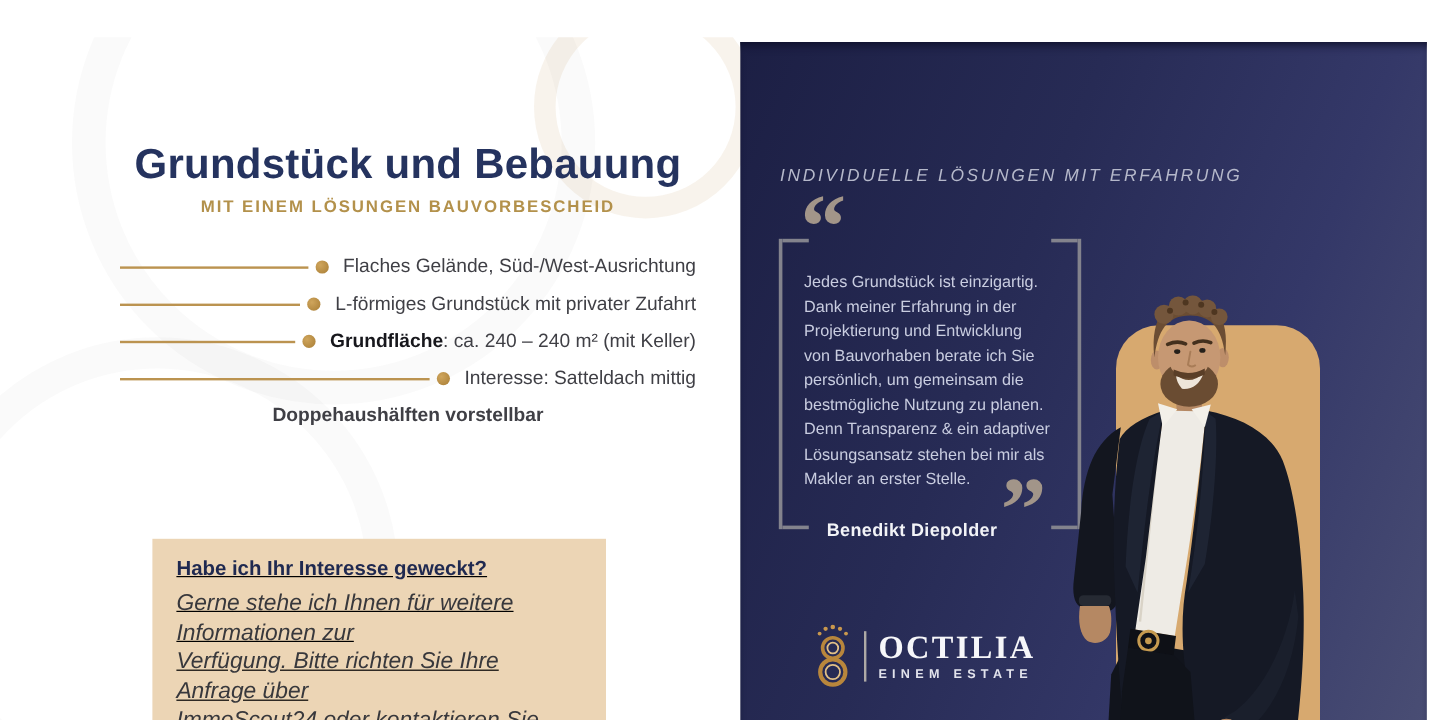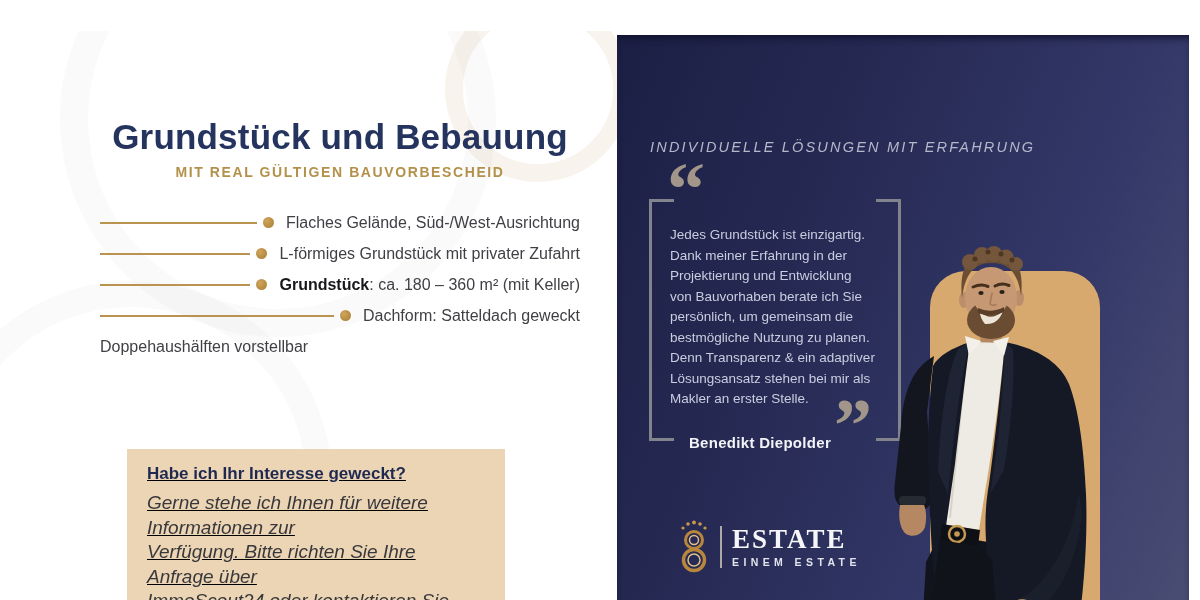--- a/index.html
+++ b/index.html
@@ -20,21 +20,21 @@
          font-size:14px;font-weight:700;color:#b3914b;letter-spacing:1.6px;white-space:nowrap;}
 
   .bullets{position:absolute;left:100px;top:176px;width:480px;z-index:2;}
   .row{display:flex;align-items:center;height:31px;}
   .lead{flex:1 1 0;min-width:16px;display:flex;align-items:center;}
   .line{flex:1;height:2px;background:#bb9350;}
   .dot{width:11px;height:11px;border-radius:50%;margin:0 12px 0 6px;flex:0 0 auto;
        background:radial-gradient(circle at 35% 35%, #cfa55c, #a87d35);}
   .txt{white-space:nowrap;font-size:16px;color:#3f3f45;}
   .txt .b{font-weight:700;color:#17171c;}
-  .row.cont{justify-content:flex-start;}
+  .row.cont{justify-content:center;font-weight:bold;}
 
   .interest-box{position:absolute;left:127px;top:418px;width:378px;height:167px;z-index:2;
        background:#ecd5b5;box-sizing:border-box;padding:15px 20px 0 20px;text-decoration:underline;}
   .ib-head{font-size:17px;font-weight:700;color:#1f2950;margin-bottom:7px;}
   .ib-body{font-size:19px;font-style:italic;color:#38383c;line-height:24.5px;}
 
   
   .panel{position:absolute;left:617px;top:4px;width:572px;height:589px;z-index:1;
        background:linear-gradient(112deg,#1c1f44 0%,#272b55 38%,#343868 68%,#4a4e74 100%);
        box-shadow:inset 0 6px 8px -4px #0d0f28;}
@@ -73,21 +73,21 @@
 <body>
 
 <div class="slide">
 
   <div class="ring ring1"></div>
   <div class="ring ring2"></div>
   <div class="ring ring3"></div>
   <div class="ring ring4"></div>
 
   <div class="title">Grundstück und Bebauung</div>
-  <div class="subtitle">MIT REAL GÜLTIGEN BAUVORBESCHEID</div>
+  <div class="subtitle">MIT EINEM LÖSUNGEN BAUVORBESCHEID</div>
 
   <div class="bullets">
     <div class="row">
       <div class="lead">
           <div class="line"></div>
         </div>
       <div class="dot"></div>
       <span class="txt"><span class="b"></span><span>Flaches Gelände, Süd-/West-Ausrichtung</span></span>
     </div>
     <div class="row">
@@ -95,28 +95,28 @@
           <div class="line"></div>
         </div>
       <div class="dot"></div>
       <span class="txt"><span class="b"></span><span>L-förmiges Grundstück mit privater Zufahrt</span></span>
     </div>
     <div class="row">
       <div class="lead">
           <div class="line"></div>
         </div>
       <div class="dot"></div>
-      <span class="txt"><span class="b">Grundstück</span><span>: ca. 180 – 360 m² (mit Keller)</span></span>
-    </div>
-    <div class="row">
-      <div class="lead">
-          <div class="line"></div>
-        </div>
-      <div class="dot"></div>
-      <span class="txt"><span class="b"></span><span>Dachform: Satteldach geweckt</span></span>
+      <span class="txt"><span class="b">Grundfläche</span><span>: ca. 240 – 240 m² (mit Keller)</span></span>
+    </div>
+    <div class="row">
+      <div class="lead">
+          <div class="line"></div>
+        </div>
+      <div class="dot"></div>
+      <span class="txt"><span class="b"></span><span>Interesse: Satteldach mittig</span></span>
     </div>
     <div class="row cont">
 
       <span class="txt"><span>Doppehaushälften vorstellbar</span></span>
     </div>
   </div>
 
   <div class="interest-box">
     <div class="ib-head">Habe ich Ihr Interesse geweckt?</div>
     <div class="ib-body">Gerne stehe ich Ihnen für weitere Informationen zur<br>Verfügung. Bitte richten Sie Ihre Anfrage über<br>ImmoScout24 oder kontaktieren Sie mich telefonisch. Ich<br>begleite Sie jederzeit professionell und verlässlich auf<br>dem Weg zu Ihrem Eigentum.</div>
@@ -138,21 +138,21 @@
         <circle cx="18" cy="3.5" r="1.9" fill="#c9984d"></circle>
         <circle cx="24" cy="5" r="1.8" fill="#c9984d"></circle>
         <circle cx="29" cy="9" r="1.6" fill="#c9984d"></circle>
         <circle cx="18" cy="21" r="8.5" fill="none" stroke="#b8863c" stroke-width="3"></circle>
         <circle cx="18" cy="21" r="4.5" fill="none" stroke="#e2c087" stroke-width="1.5"></circle>
         <circle cx="18" cy="41" r="10.5" fill="none" stroke="#b8863c" stroke-width="3.5"></circle>
         <circle cx="18" cy="41" r="6" fill="none" stroke="#e2c087" stroke-width="1.5"></circle>
       </svg>
       <div class="logo-sep"></div>
       <div>
-        <div class="logo-name">ESTATE</div>
+        <div class="logo-name">OCTILIA</div>
         <div class="logo-sub">EINEM ESTATE</div>
       </div>
     </div>
   </div>
 
   <div class="tan"></div>
   <svg class="man" viewBox="0 0 220 385">
 
     <path d="M 42 385 L 46 316 L 60 288 L 108 296 L 124 312 L 134 385 Z" fill="#11141c"></path>
 

